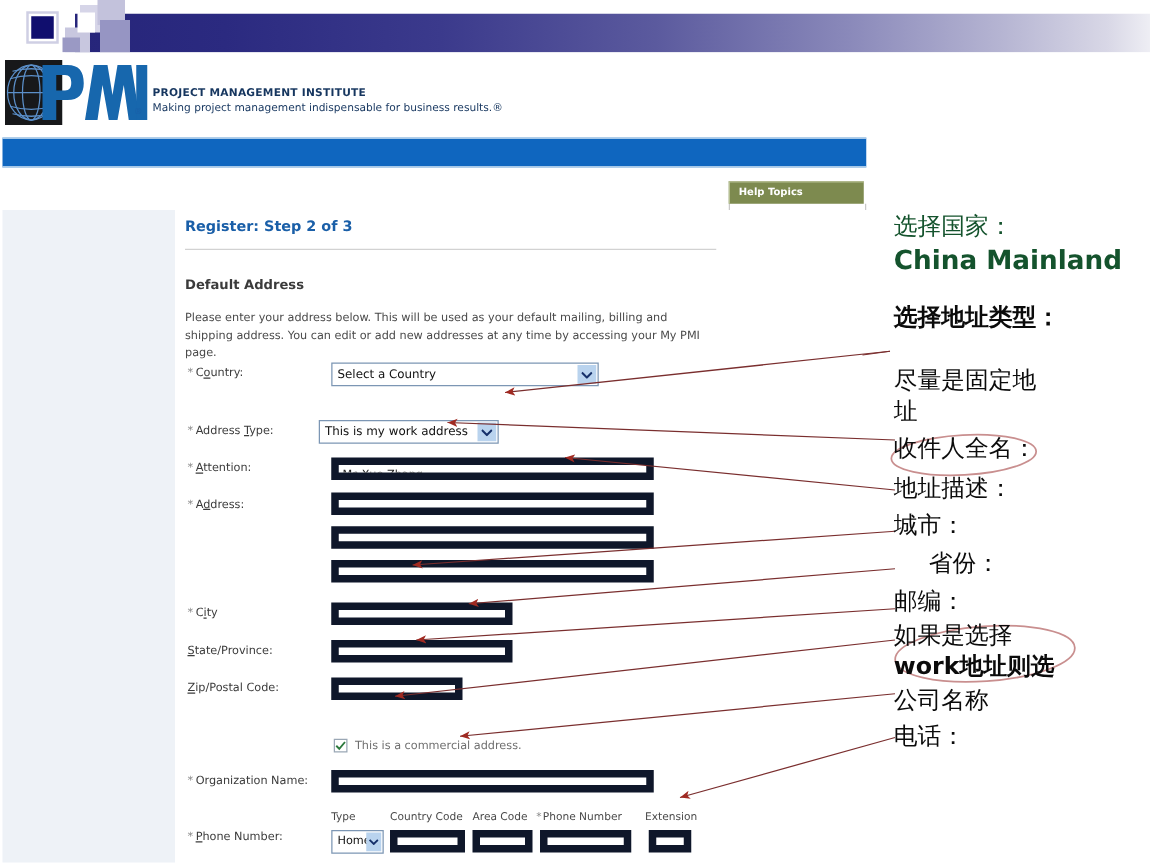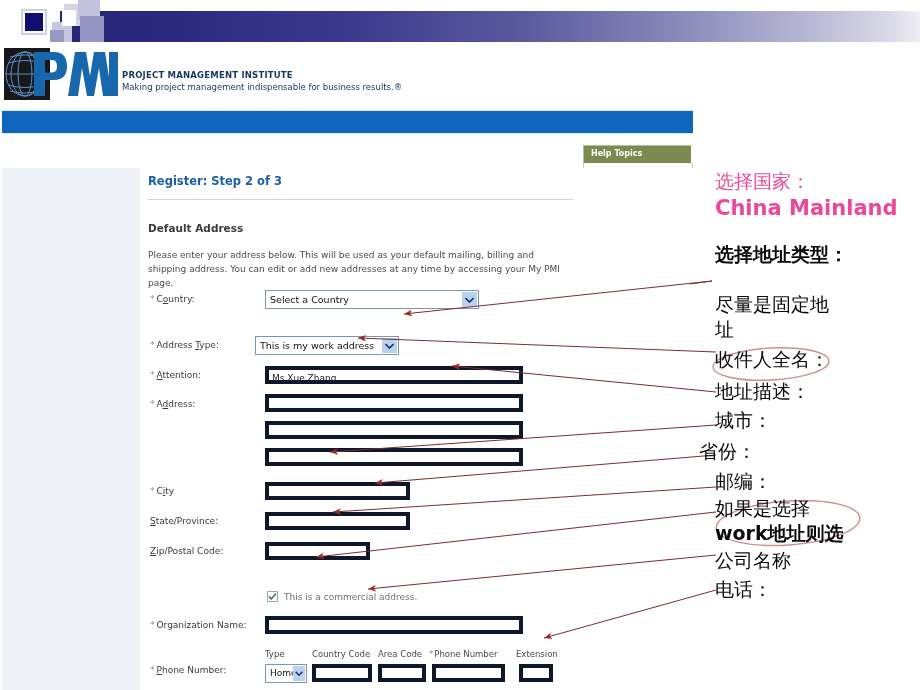--- a/index.html
+++ b/index.html
@@ -239,21 +239,21 @@
   }
   .field-label .req {
     color: #8a8a8a;
     margin-right: 2px;
   }
   .field-label .u { text-decoration: underline; }
 
   .txt-input {
     position: absolute;
     background: #ffffff;
-    border: 4px solid #0f172a;
+    border: 6px solid #0f172a;
     box-sizing: border-box;
     font-family: "DejaVu Sans", sans-serif;
     font-size: 9px;
     color: #222222;
     padding: 0 0 0 3px;
     line-height: 16px;
     height: 18px;
     overflow: hidden;
     white-space: nowrap;
   }
@@ -324,21 +324,21 @@
     width: 920px; height: 690px;
     pointer-events: none;
   }
   .anno-text {
     position: absolute;
     font-family: "DejaVu Sans", sans-serif;
     white-space: pre;
     line-height: 1.22;
   }
   .anno-red {
-    color: #ec4899;
+    color: #14532d;
   }
   .anno-black {
     color: #0b0b0b;
   }
 </style>
 </head>
 <body>
 
 <div id="slide">
 
@@ -552,21 +552,21 @@
     <div class="anno-text anno-red" style="left:715px; top:170px; font-size:19px;">选择国家：</div>
     <div class="anno-text anno-red" style="left:715px; top:196px; font-size:21px; font-weight:bold;">China Mainland</div>
 
     <div class="anno-text anno-black" style="left:715px; top:243px; font-size:19px; font-weight:bold;">选择地址类型：</div>
     <div class="anno-text anno-black" style="left:715px; top:293px; font-size:19px;">尽量是固定地</div>
     <div class="anno-text anno-black" style="left:715px; top:318px; font-size:19px;">址</div>
 
     <div class="anno-text anno-black" style="left:715px; top:348px; font-size:19px;">收件人全名：</div>
     <div class="anno-text anno-black" style="left:715px; top:380px; font-size:19px;">地址描述：</div>
     <div class="anno-text anno-black" style="left:715px; top:409px; font-size:19px;">城市：</div>
-    <div class="anno-text anno-black" style="left:699px; top:440px; font-size:19px;">省份：</div>
+    <div class="anno-text anno-black" style="left:743px; top:440px; font-size:19px;">省份：</div>
     <div class="anno-text anno-black" style="left:715px; top:470px; font-size:19px;">邮编：</div>
 
     <div class="anno-text anno-black" style="left:715px; top:497px; font-size:19px;">如果是选择</div>
     <div class="anno-text anno-black" style="left:715px; top:522px; font-size:19px; font-weight:bold;">work地址则选</div>
     <div class="anno-text anno-black" style="left:715px; top:549px; font-size:19px;">公司名称</div>
     <div class="anno-text anno-black" style="left:715px; top:578px; font-size:19px;">电话：</div>
   </div>
 
 </div>
 

